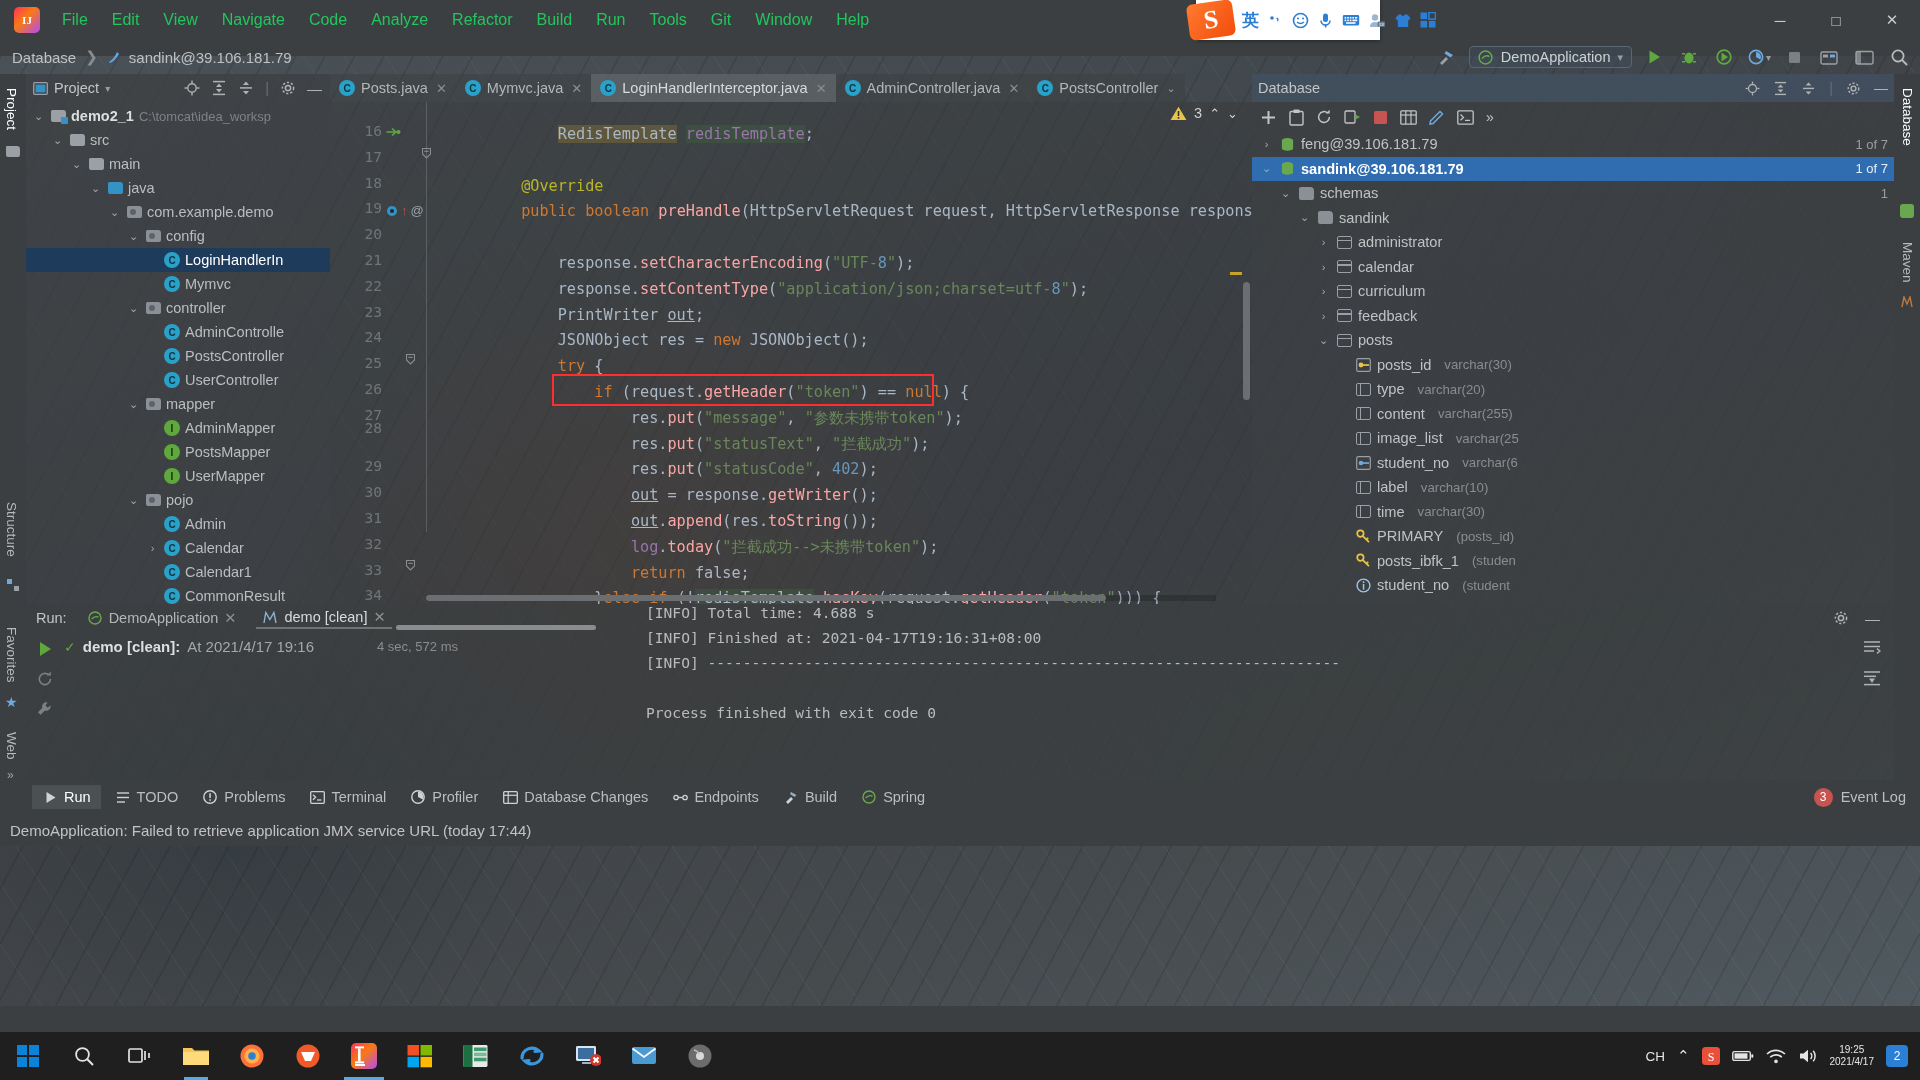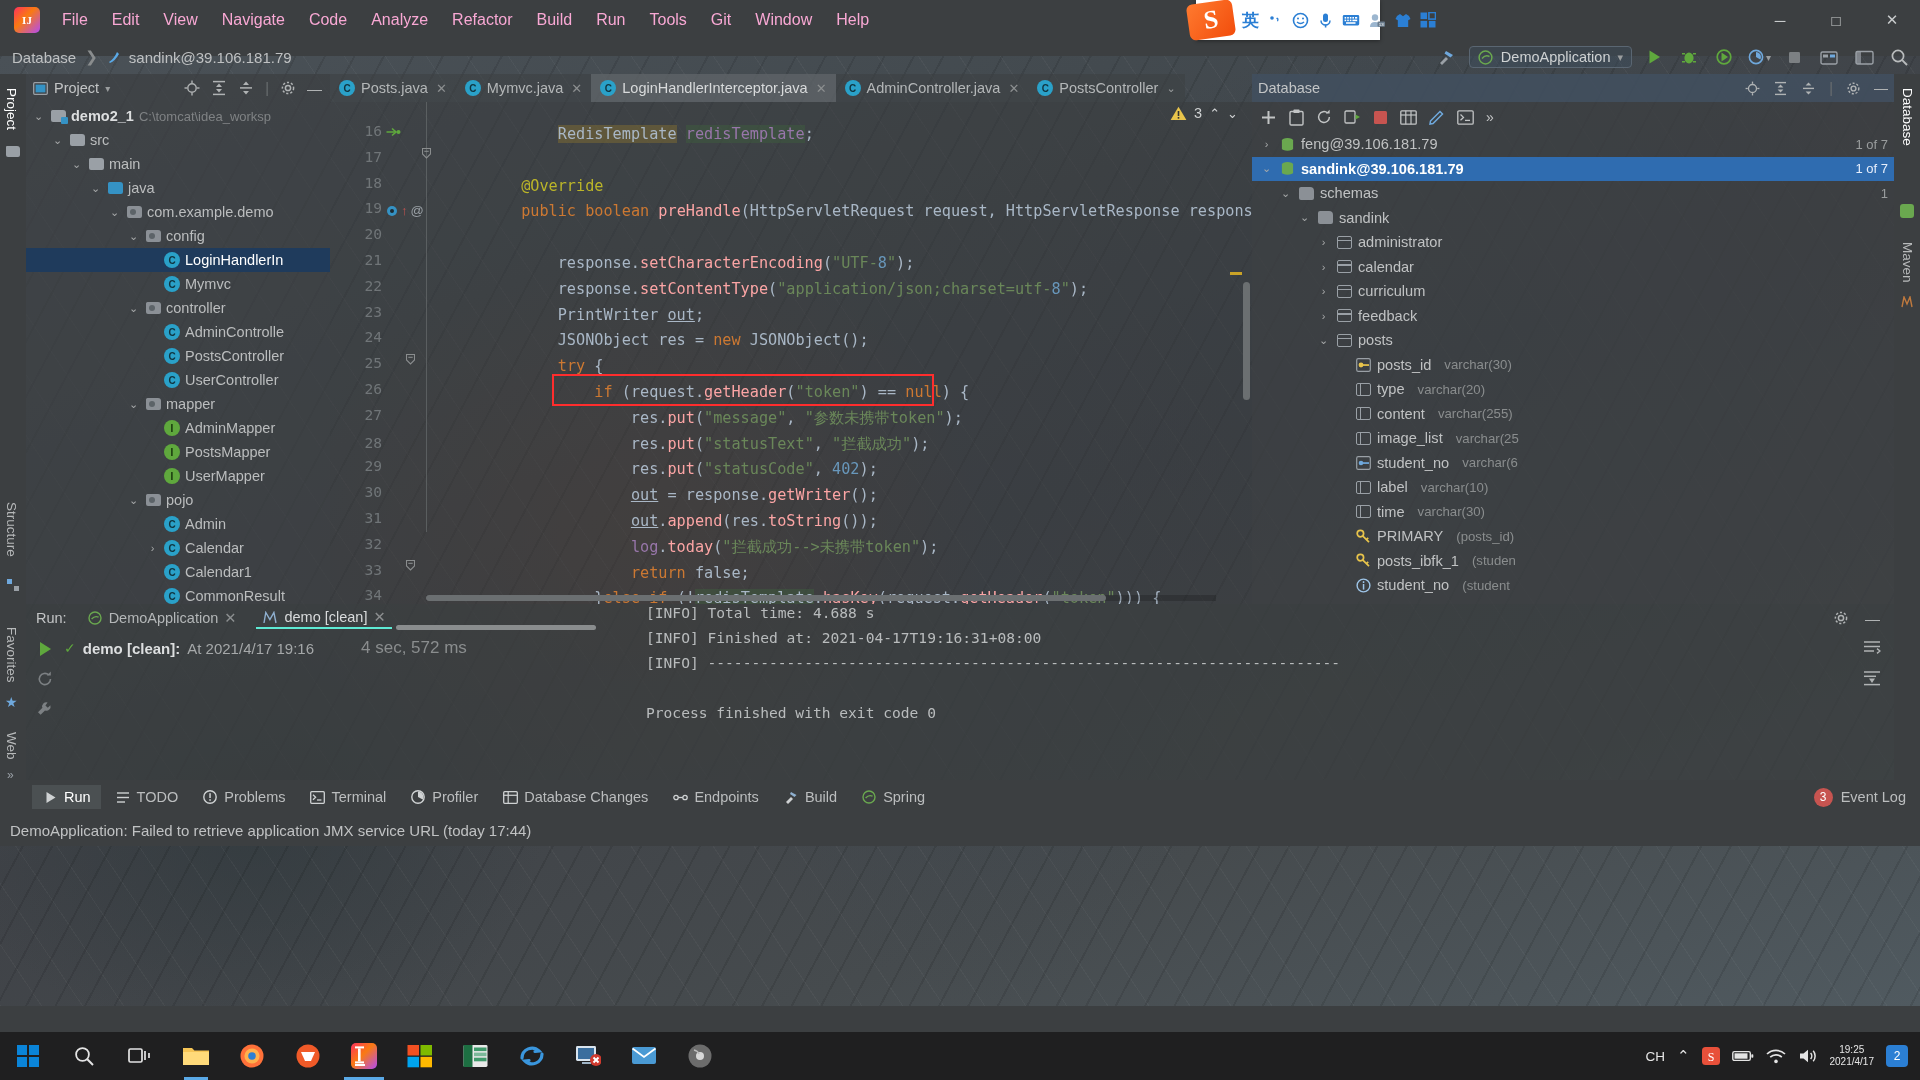--- a/index.html
+++ b/index.html
@@ -26,21 +26,21 @@
 
   
   .titlebar{ position:absolute; left:0; top:0; width:1920px; height:40px; background:#3c3f41;
     display:flex; align-items:center; z-index:40; }
   .ij-logo{ width:26px; height:26px; margin:0 10px 0 14px; border-radius:5px;
     background:linear-gradient(135deg,#fe315d 0%,#f97a12 42%,#b24bf3 100%);
     position:relative; }
   .ij-logo:after{ content:"IJ"; position:absolute; inset:0; color:#fff; font-size:11px;
     font-weight:bold; display:flex; align-items:center; justify-content:center; font-family:"Liberation Serif",serif;}
   .menubar{ display:flex; align-items:center; gap:0; }
-  .menu-item{ color:#f9a8d4; font-size:16px; padding:4px 12px; cursor:default; white-space:nowrap;}
+  .menu-item{ color:#22c55e; font-size:16px; padding:4px 12px; cursor:default; white-space:nowrap;}
   .win-title{ position:absolute; left:0; right:0; text-align:center; color:#9a9d9e; font-size:15.5px;
     pointer-events:none; }
   .wincontrols{ position:absolute; right:0; top:0; height:40px; display:flex; align-items:center; }
   .wc{ width:56px; height:40px; display:flex; align-items:center; justify-content:center;
     color:#c9cccd; font-size:15px; }
 
   
   .ime{ position:absolute; left:1196px; top:0px; width:184px; height:40px; background:#ffffff;
     display:flex; align-items:center; gap:9px; padding:0 10px 0 46px; z-index:60;
     box-shadow:0 1px 4px rgba(0,0,0,.4); }
@@ -135,21 +135,21 @@
   .keyico{ color:#e8c44b; font-size:14px; }
   .schemaico{ width:15px; height:13px; background:#8b9096; border-radius:2px 4px 2px 2px;}
   .type{ color:#8a8d8e; font-size:13.2px; margin-left:7px; }
 
   
   .runpanel{ position:absolute; left:26px; top:604px; width:1868px; height:176px; z-index:20;
     background:rgba(58,61,63,.78); }
   .run-head{ height:28px; display:flex; align-items:center; gap:14px; padding:0 10px;
     color:#c3c5c6; font-size:14.5px; }
   .run-tab{ display:flex; align-items:center; gap:6px; padding:2px 6px; color:#b4b7b8; }
-  .run-tab.active{ color:#d9dbdc; border-bottom:2px solid #5eead4; }
+  .run-tab.active{ color:#d9dbdc; border-bottom:2px solid #737373; }
   .run-left{ position:absolute; left:0; top:28px; width:38px; height:148px;
     display:flex; flex-direction:column; align-items:center; gap:12px; padding-top:8px; }
   .run-tree{ position:absolute; left:38px; top:28px; width:560px; height:148px; padding-top:6px;
     color:#c7c9ca; font-size:15px; }
   .console{ position:absolute; left:600px; top:28px; right:40px; bottom:0;
     font-family:"DejaVu Sans Mono", monospace; font-size:14.6px; color:#b9bcbd; line-height:25px;
     padding-left:20px; overflow:hidden; }
   .run-right{ position:absolute; right:4px; top:28px; width:36px; height:148px;
     display:flex; flex-direction:column; align-items:center; gap:14px; padding-top:8px; }
 
@@ -647,21 +647,21 @@
           <div class="ln" style="top: 71.6px;">18</div>
           <div class="ln" style="top: 97.4px;">19</div>
           <div class="ln" style="top: 123.2px;">20</div>
           <div class="ln" style="top: 149px;">21</div>
           <div class="ln" style="top: 174.8px;">22</div>
           <div class="ln" style="top: 200.6px;">23</div>
           <div class="ln" style="top: 226px;">24</div>
           <div class="ln" style="top: 252.2px;">25</div>
           <div class="ln" style="top: 278px;">26</div>
           <div class="ln" style="top: 303.8px;">27</div>
-          <div class="ln" style="top: 332px;">28</div>
+          <div class="ln" style="top: 317px;">28</div>
           <div class="ln" style="top: 355.4px;">29</div>
           <div class="ln" style="top: 381.2px;">30</div>
           <div class="ln" style="top: 407px;">31</div>
           <div class="ln" style="top: 432.8px;">32</div>
           <div class="ln" style="top: 458.6px;">33</div>
           <div class="ln" style="top: 484.4px;">34</div>
           <div style="position: absolute; left: 56px; top: 101.4px; display: flex; gap: 3px; align-items: center;">
             <span>
               <svg width="12" height="12" viewBox="0 0 12 12">
                 <circle cx="6" cy="6" r="5" fill="#3592c4"></circle>
@@ -1047,21 +1047,21 @@
             <path d="M11.6 2.4 a4.2 4.2 0 0 0 -5.2 5.4 L2 12.2 L4.6 14.8 L9 10.4 a4.2 4.2 0 0 0 5.4 -5.2 L11.8 7.8 L9.4 5.4z" fill="#7c8083"></path>
           </svg>
       </span>
     </div>
 
     <div class="run-tree">
       <div style="display:flex;align-items:center;gap:7px;">
         <span style="color:#5fa83d;font-size:14px;">✓</span>
         <span style="font-weight:bold;color:#dddfe0;">demo [clean]:</span>
         <span style="color:#a5a8a9;">At 2021/4/17 19:16</span>
-        <span style="margin-left:40px;color:#8a8d8e;font-size:17px;">4 sec, 572 ms</span>
+        <span style="margin-left:56px;color:#8a8d8e;font-size:13px;">4 sec, 572 ms</span>
       </div>
       <div style="position:absolute;left:332px;top:-7px;width:200px;height:5px;background:#8a8d8e;border-radius:3px;"></div>
     </div>
 
     <div class="console" id="console" style="top: -4px;">
         <div>[INFO] Total time:  4.688 s</div>
         <div>[INFO] Finished at: 2021-04-17T19:16:31+08:00</div>
         <div>[INFO] ------------------------------------------------------------------------</div>
         <div>&nbsp;</div>
         <div>Process finished with exit code 0</div>

